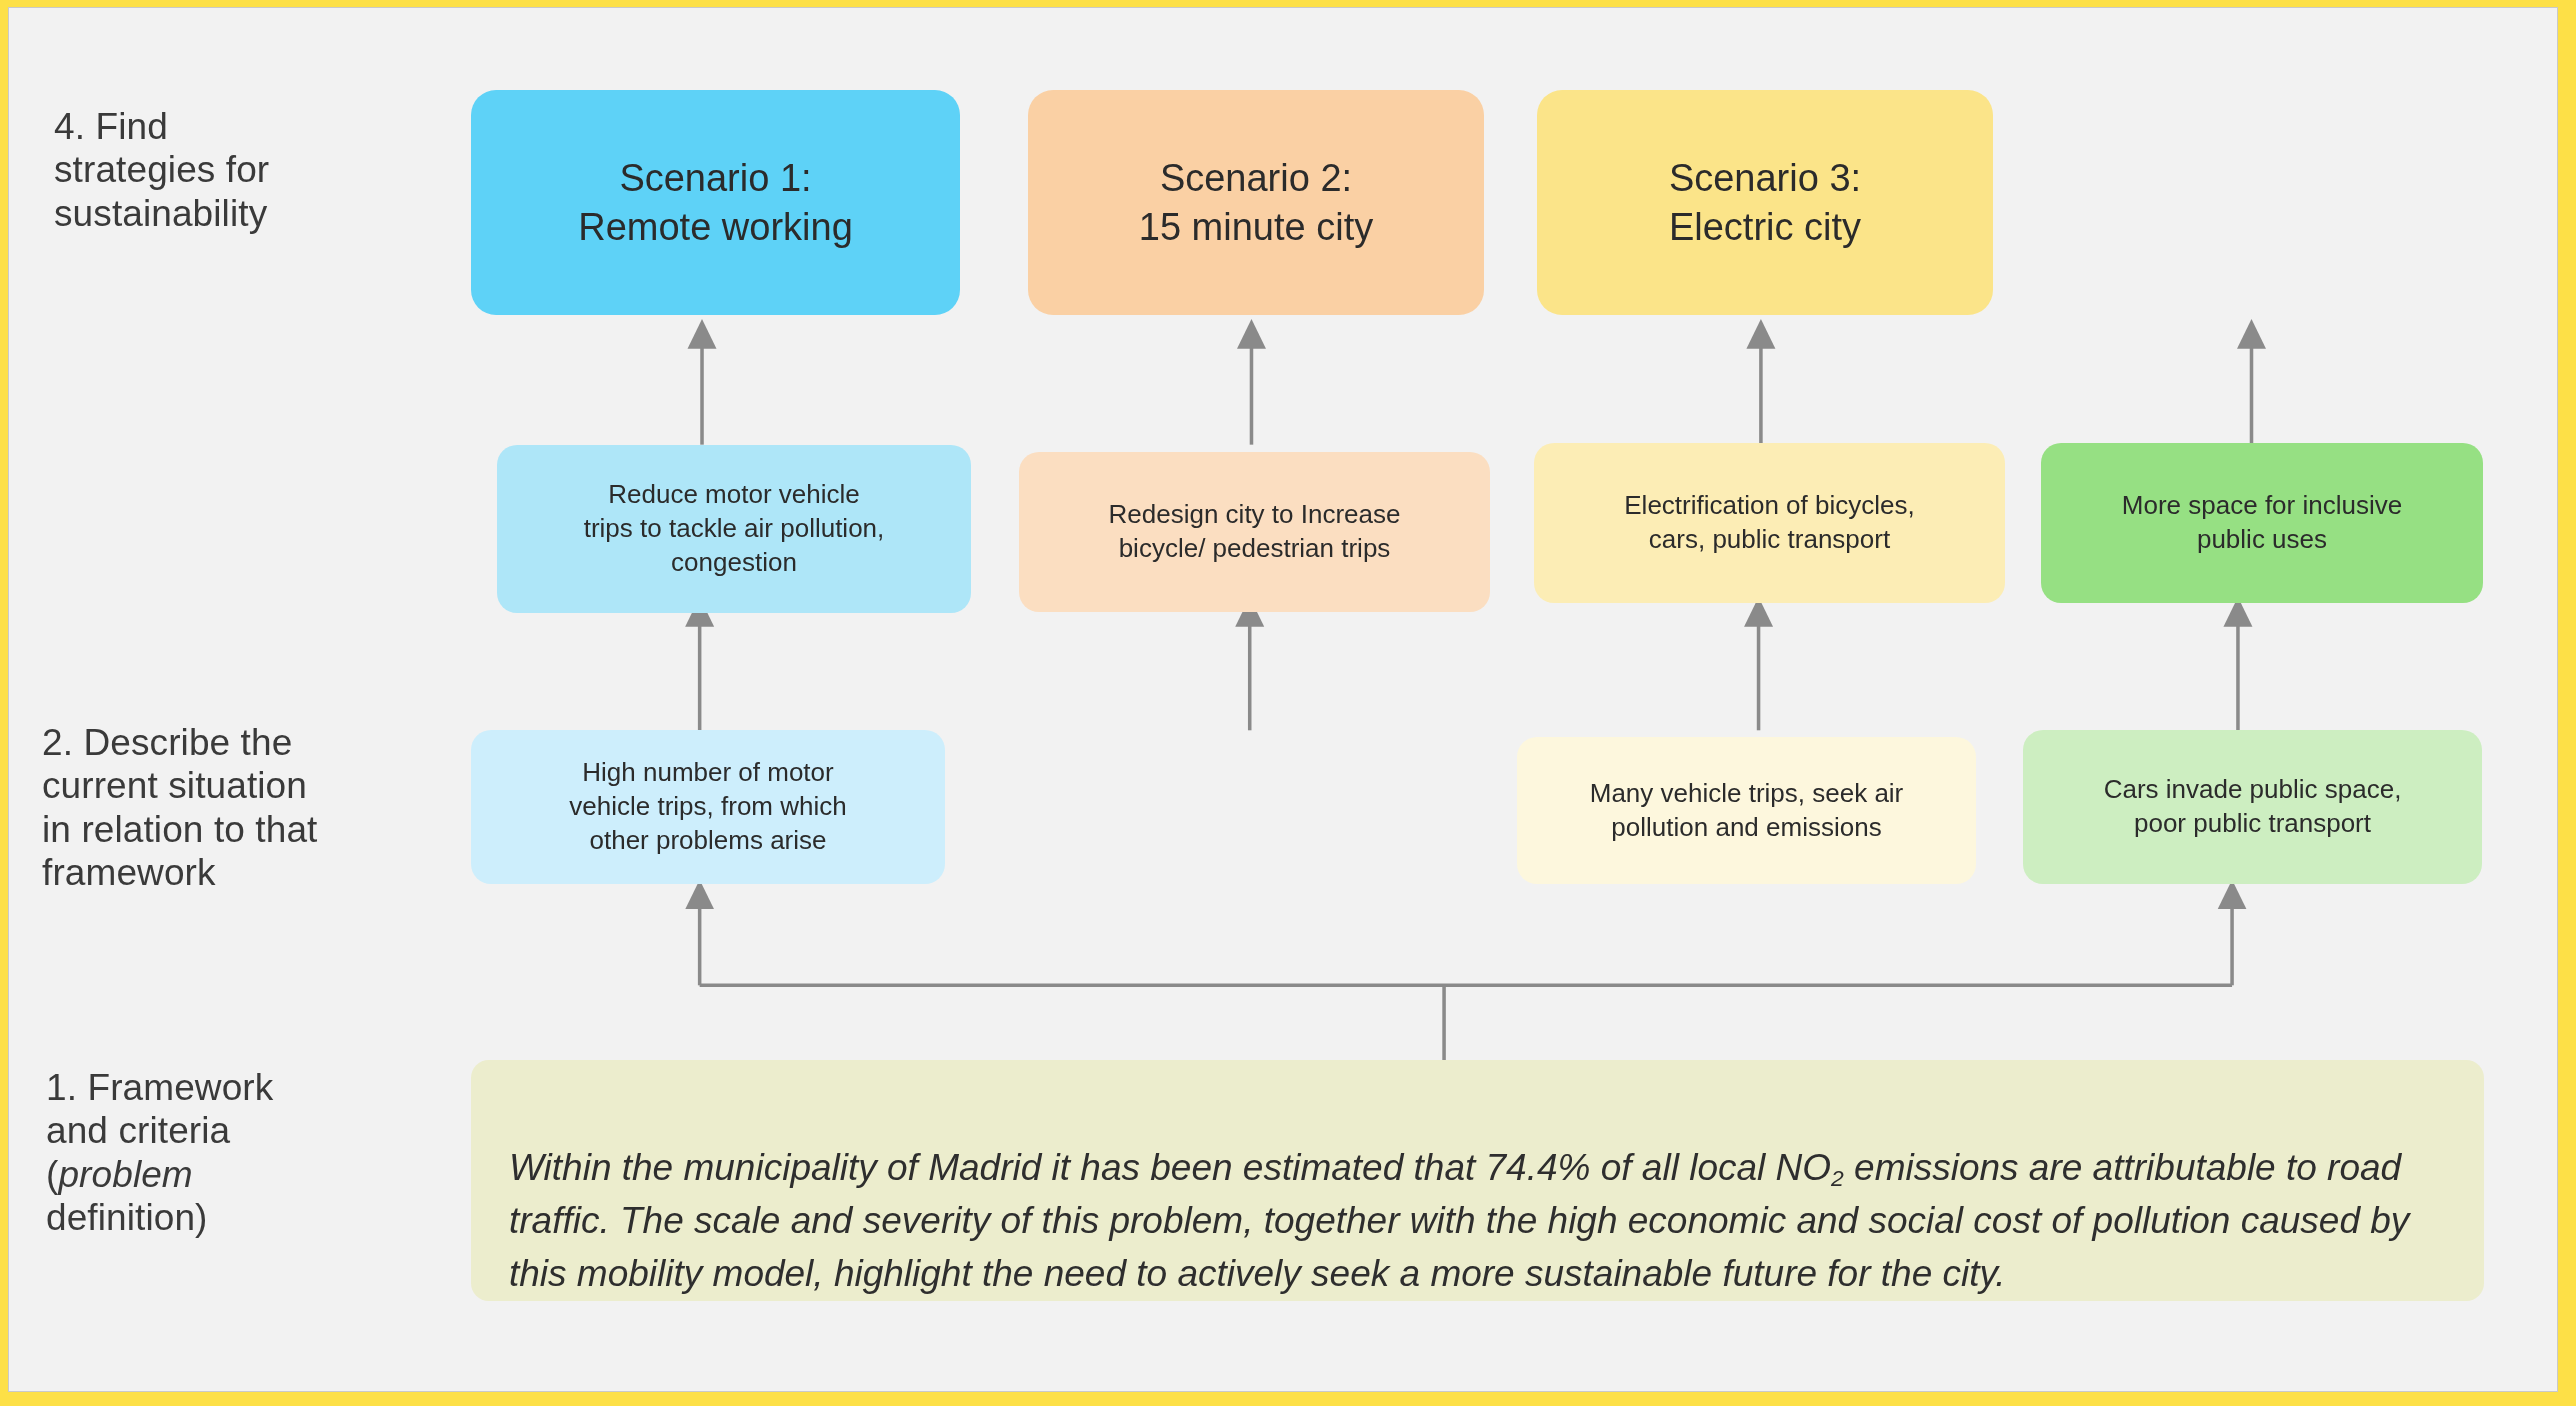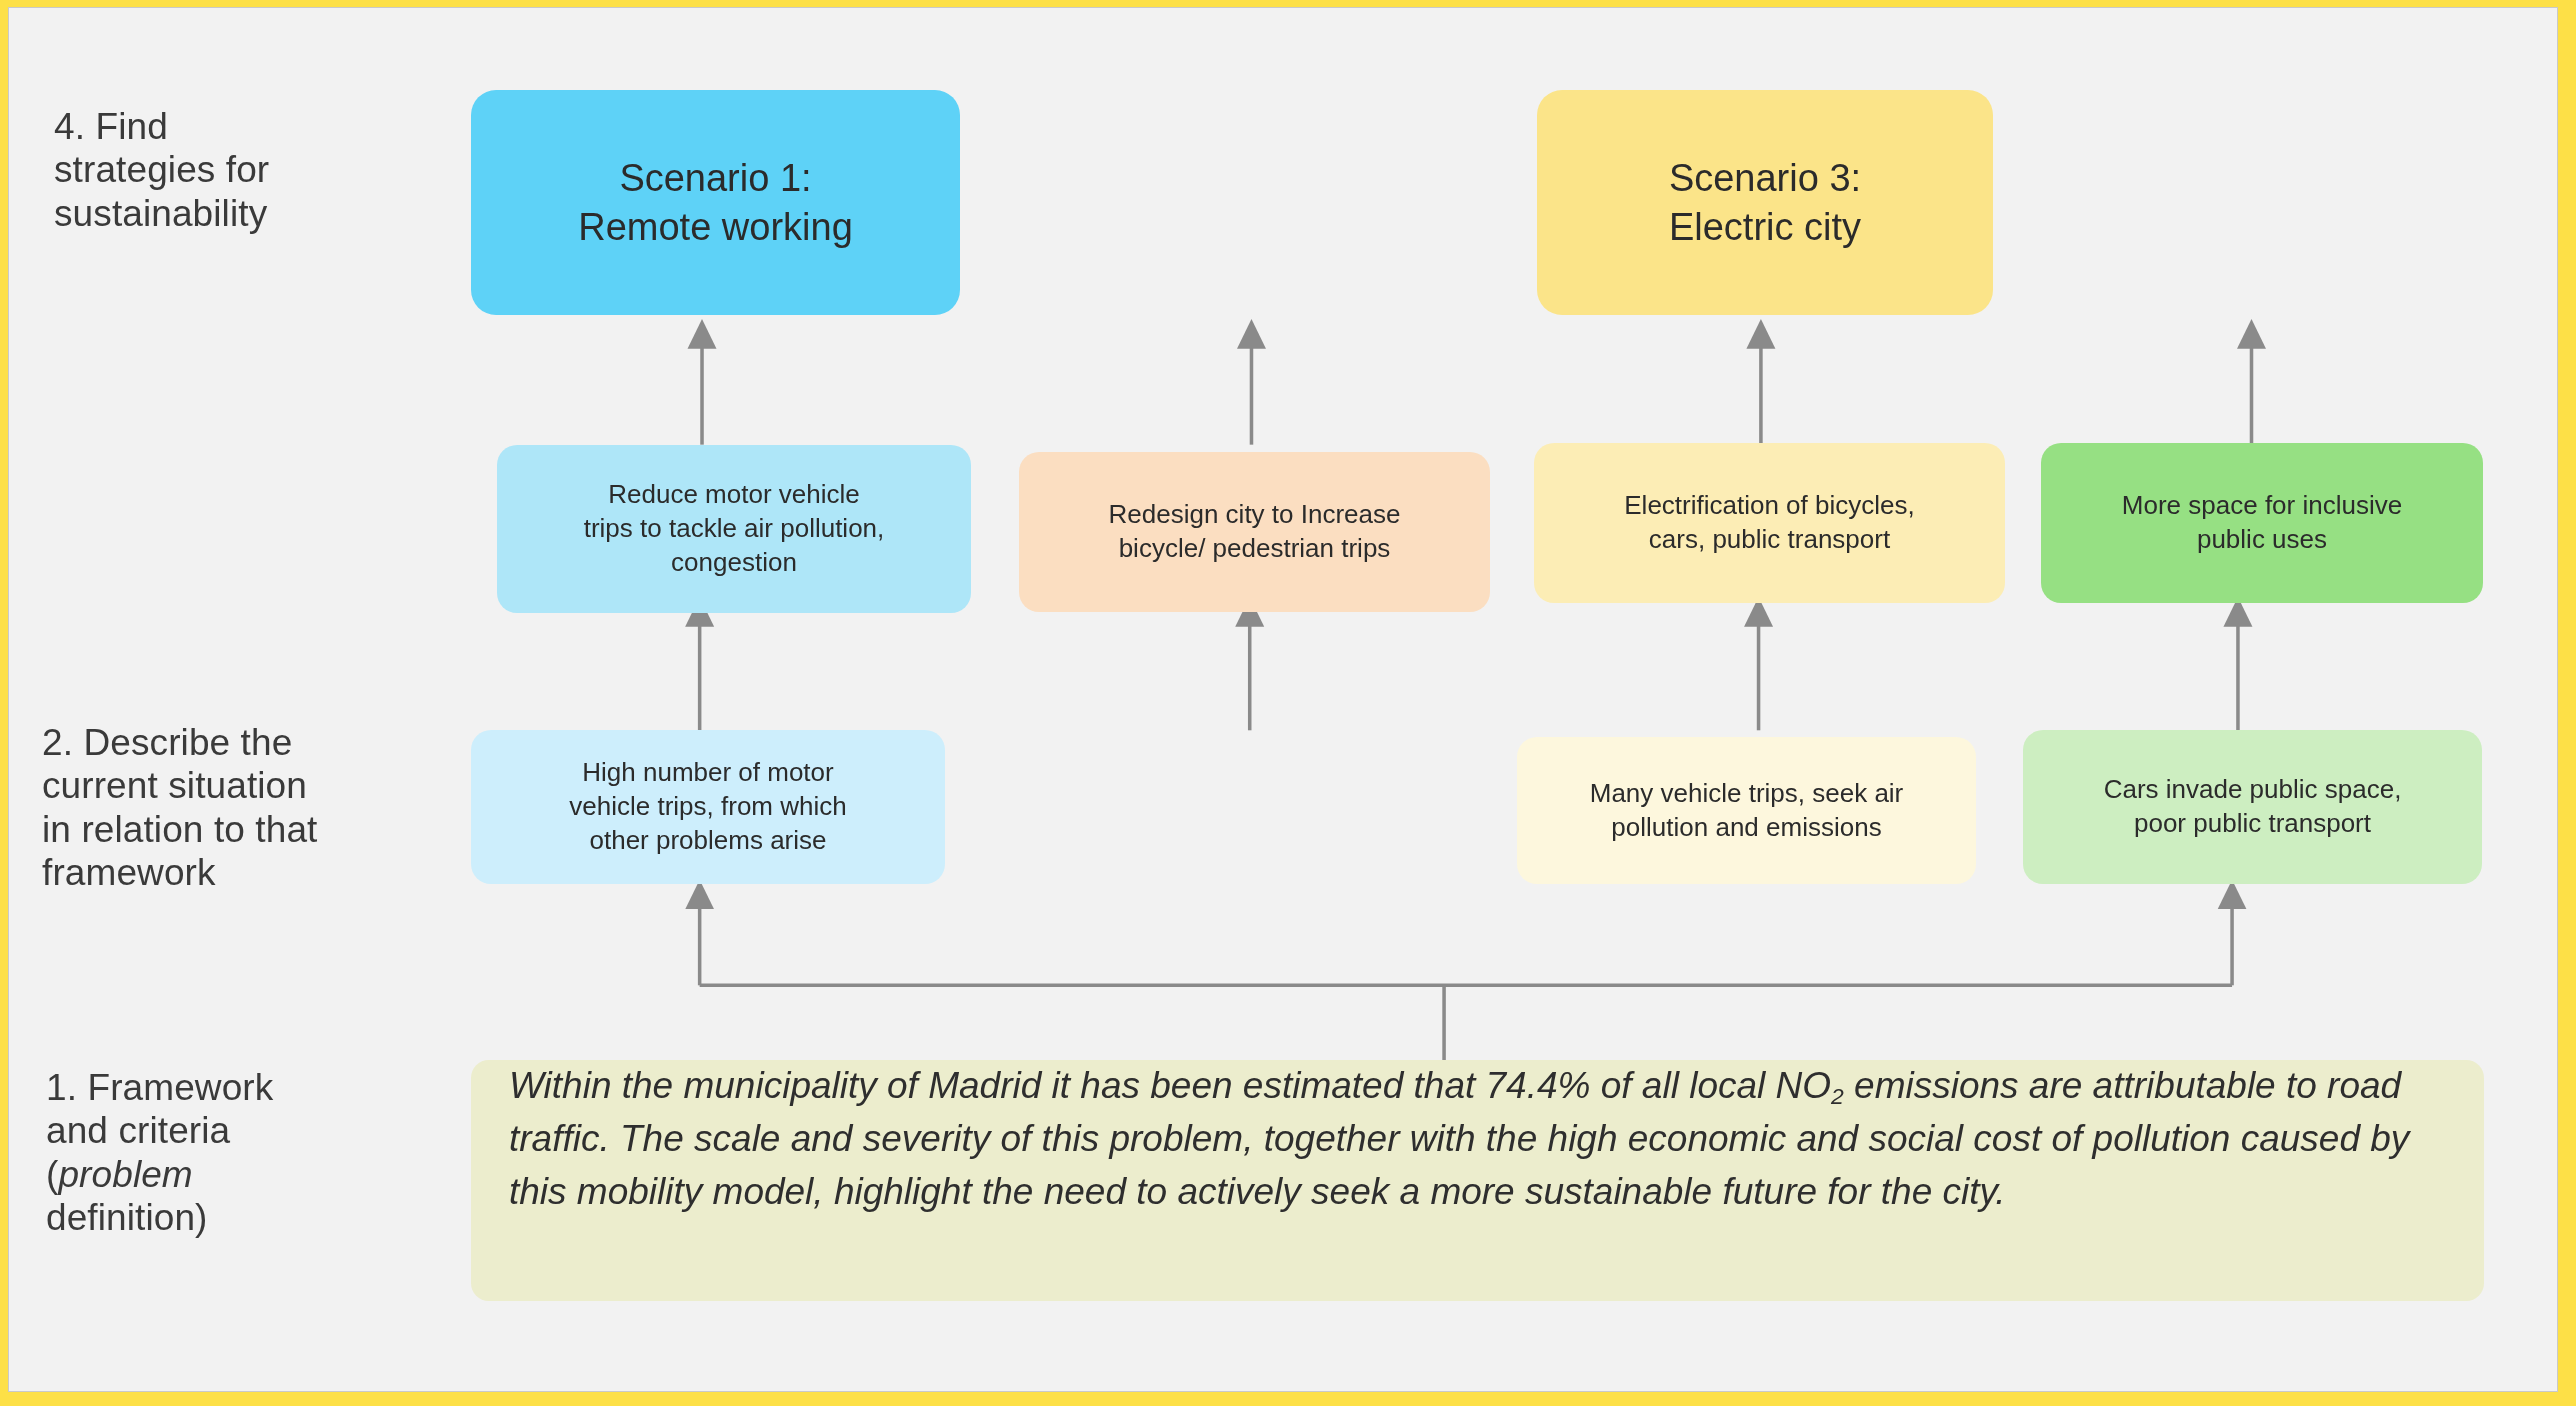--- a/index.html
+++ b/index.html
@@ -67,21 +67,21 @@
   }
   .node .txt { display: block; white-space: pre-line; }
 
   
   #framework-box {
     position: absolute;
     box-sizing: border-box;
     border-radius: 17.7px;
     background: #ecedcd;
     display: flex;
-    align-items: flex-start;
+    align-items: flex-end;
     padding: 0 38px;
   }
   #framework-text {
     font-style: italic;
     font-size: 37px;
     line-height: 1.43;
     color: #2e2e2e;
     text-align: left;
   }
   sub { font-size: 0.62em; vertical-align: -0.28em; }
@@ -132,20 +132,24 @@
     <span>1. Framework</span><br>
     <span>and criteria</span><br>
     <span>(</span><span class="it">problem</span><br>
     <span>definition)</span>
   </div>
 
   <div class="node scenario" style="left:471px; top:90px; width:489px; height:225px; background:#5ed2f7;">
     <span class="txt">Scenario 1:
 Remote working</span>
   </div>
+  <div class="node scenario" style="left:1028px; top:90px; width:456px; height:225px; background:#fad0a4;">
+    <span class="txt">Scenario 2:
+15 minute city</span>
+  </div>
   <div class="node scenario" style="left:1537px; top:90px; width:456px; height:225px; background:#fbe489;">
     <span class="txt">Scenario 3:
 Electric city</span>
   </div>
 
   <div class="node tier" style="left:497px; top:445px; width:474px; height:168px; background:#aee6f8;">
     <span class="txt">Reduce motor vehicle
 trips to tackle air pollution,
 congestion</span>
   </div>

